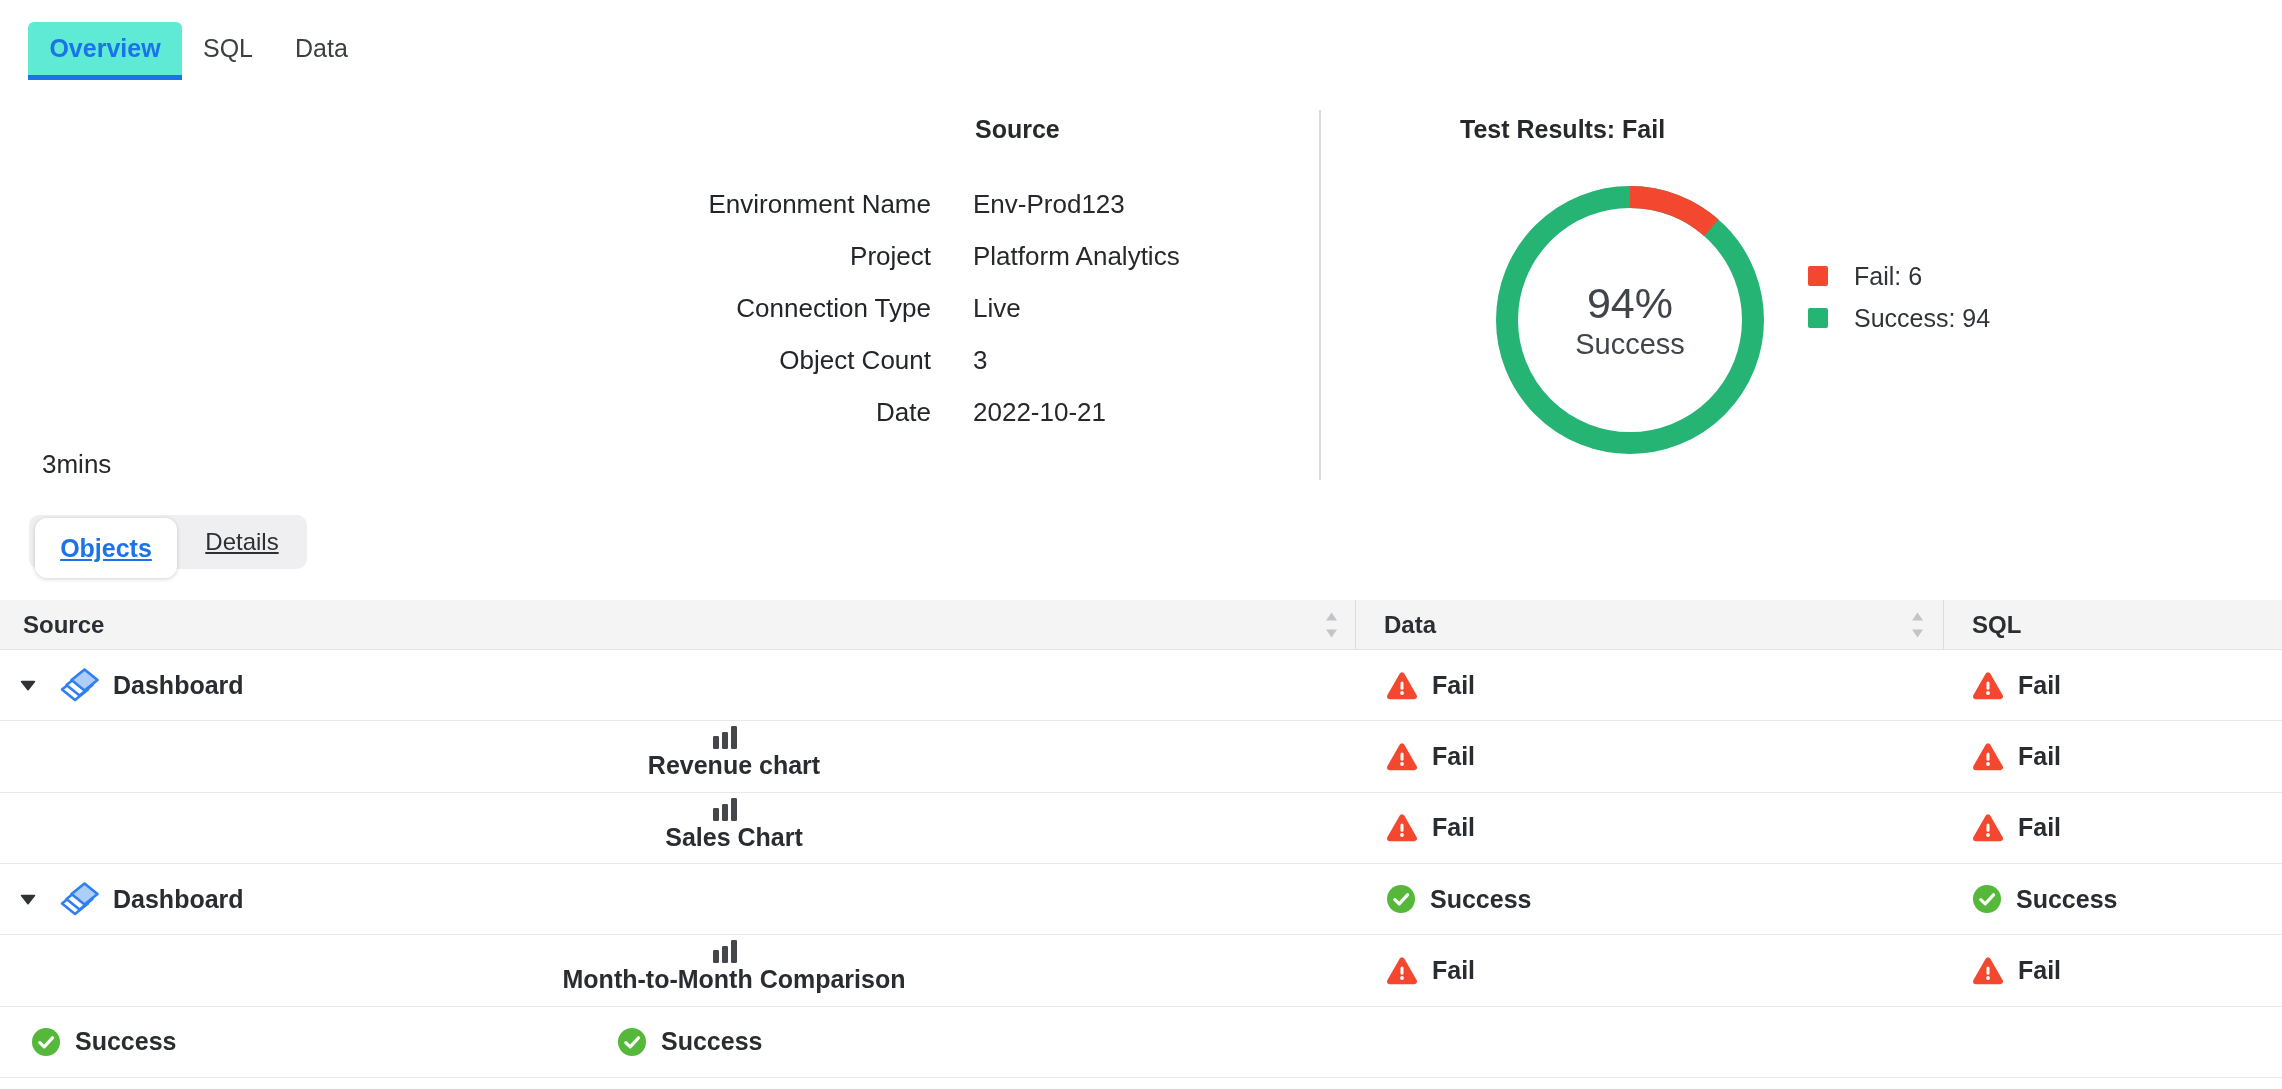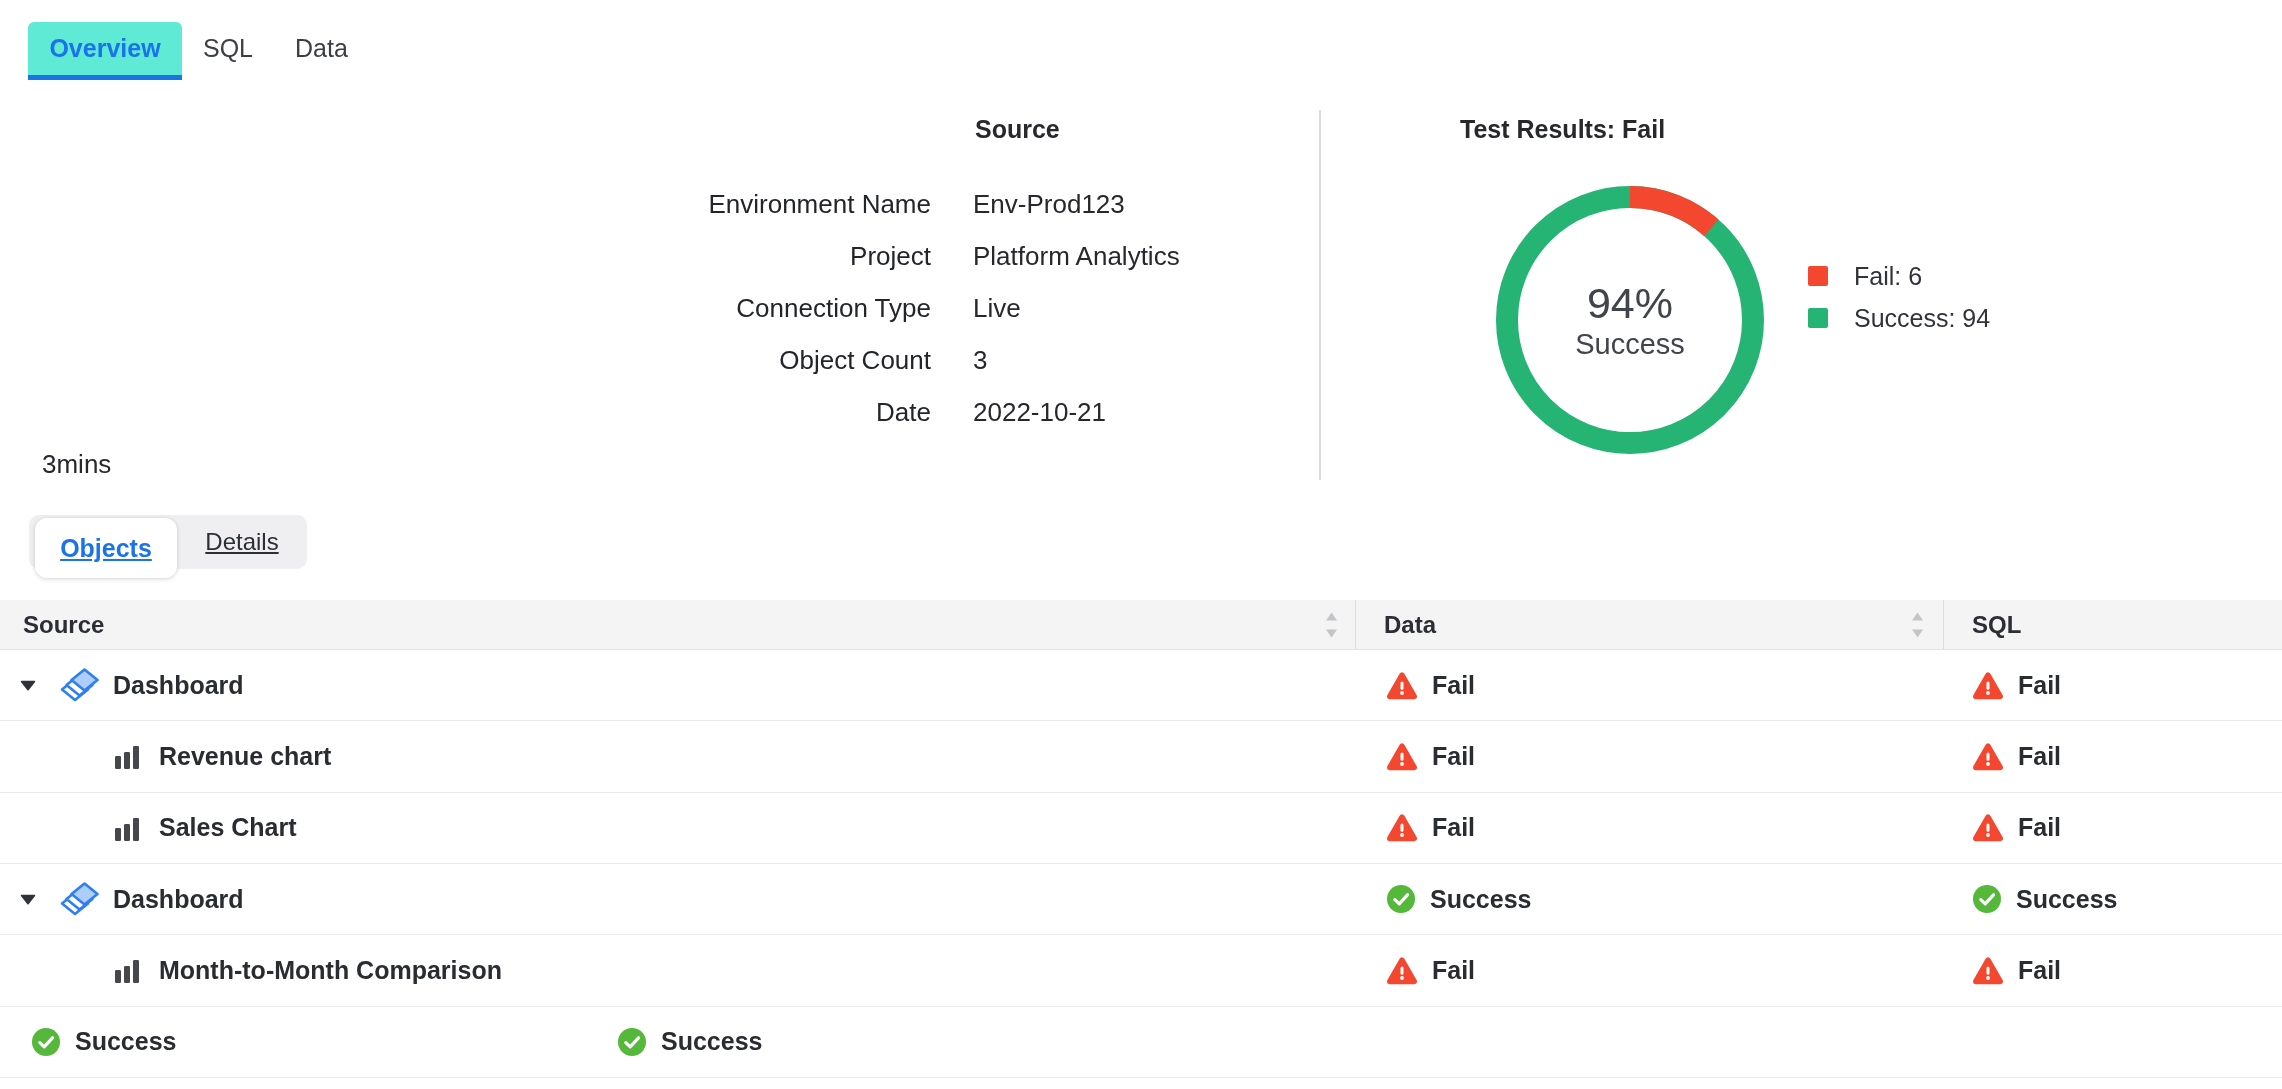--- a/index.html
+++ b/index.html
@@ -67,21 +67,21 @@
   .sort{position:absolute;top:50%;transform:translateY(-50%);}
   .sort-source{right:17px;}
   .sort-data{right:19px;}
 
   .trow{display:flex;height:71.33px;box-sizing:border-box;border-bottom:1px solid #e9e9ea;background:#fff;font-weight:bold;}
   .cell{display:flex;align-items:center;box-sizing:border-box;}
   .c-source{flex:0 0 1355px;}
   .c-data{flex:0 0 588px;padding-left:32px;}
   .c-sql{flex:1 1 auto;padding-left:30px;}
   .c-source.parent{padding-left:20px;}
-  .c-source.child{padding-left:113px;}
+  .c-source.child{padding-left:113px;flex-direction:column;}
   .caret{margin-right:23px;display:flex;cursor:pointer;}
   .dash-ic{margin-right:12px;display:flex;}
   .bar-ic{margin-right:18px;display:flex;}
   .src-label{font-size:25px;color:#292c30;}
   .status-ic{display:flex;margin-right:15px;}
   .status-label{font-size:25px;color:#292c30;}
 </style>
 </head>
 <body>
 

